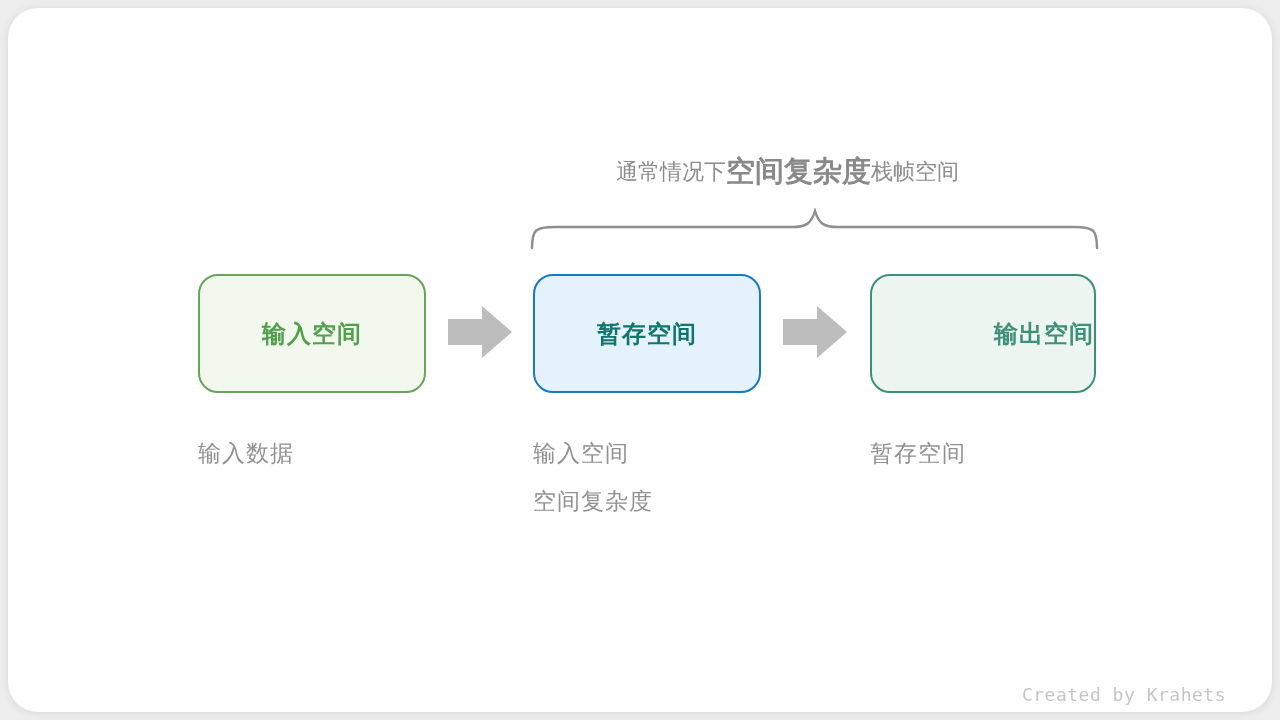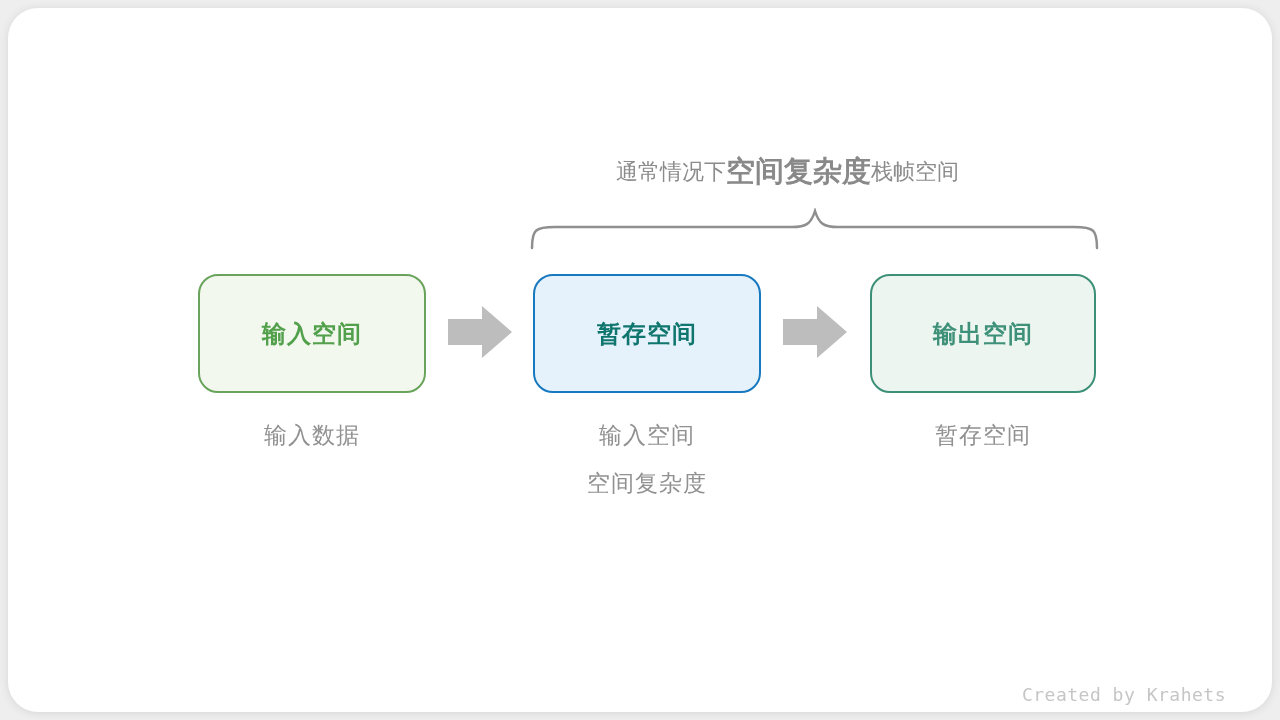--- a/index.html
+++ b/index.html
@@ -60,33 +60,33 @@
     left: 525px; width: 228px;
     background: #e5f1fb;
     border: 2.5px solid #1779bf;
     color: #0f766e;
   }
   .node-output {
     left: 862px; width: 226px;
     background: #edf5f1;
     border: 2.5px solid #3d9078;
     color: #3e9178;
+    justify-content: flex-end;
   }
   .arrow {
     position: absolute;
     top: 298px;
     width: 64px; height: 52px;
   }
   .arrow-1 { left: 440px; }
   .arrow-2 { left: 775px; }
   
   .sublabel {
     position: absolute;
-    top: 403px;
-    text-align: center;
+    top: 421px;
     color: #919191;
     font-size: 23px;
     line-height: 48px;
     letter-spacing: 1px;
   }
   .sublabel-1 { left: 190px; width: 228px; }
   .sublabel-2 { left: 525px; width: 228px; }
   .sublabel-3 { left: 862px; width: 226px; }
   
   .credit {

